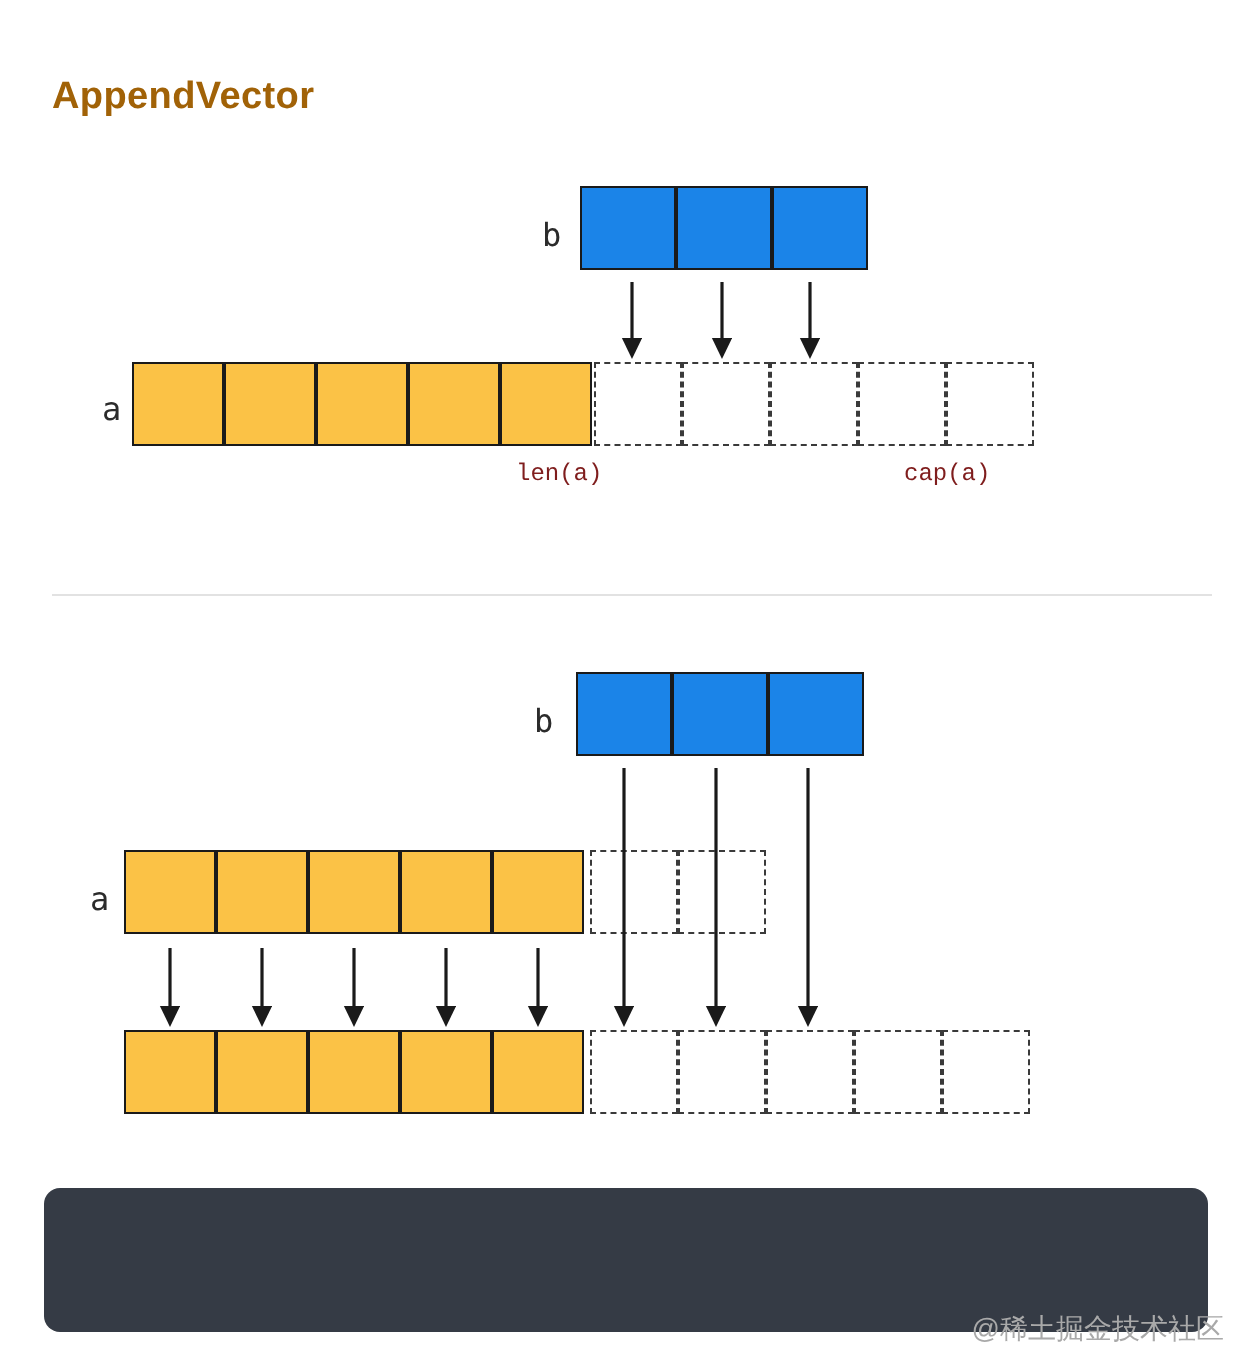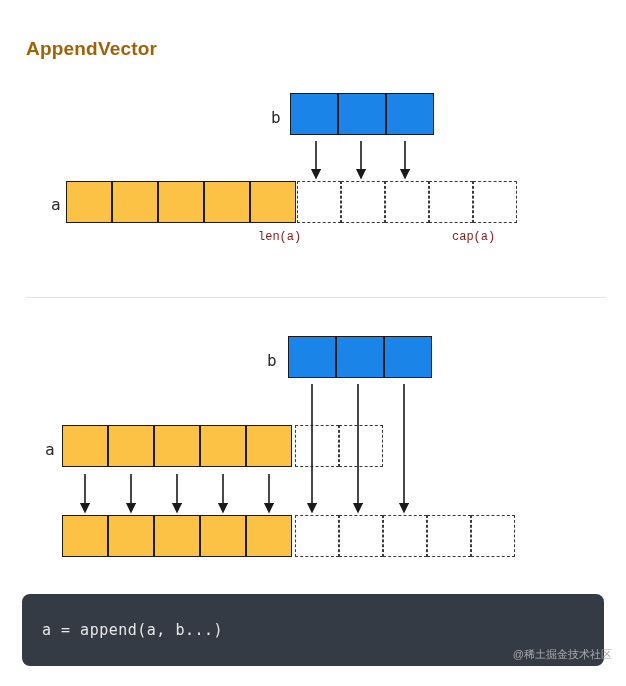--- a/index.html
+++ b/index.html
@@ -86,22 +86,22 @@
     left: 42px;
     top: 621px;
     font-family: "DejaVu Sans Mono", monospace;
     font-size: 15px;
     color: #e6e6e6;
     letter-spacing: 0.5px;
   }
   .watermark {
     position: absolute;
     right: 14px;
-    bottom: 24px;
-    font-size: 11px;
+    bottom: 12px;
+    font-size: 14px;
     color: #a9a9a9;
     font-family: "Liberation Sans", sans-serif;
   }
   svg.arrows {
     position: absolute;
     left: 0;
     top: 0;
     width: 626px;
     height: 686px;
     pointer-events: none;
@@ -186,16 +186,15 @@
 
       <line x1="85" y1="474" x2="85" y2="508"></line>
       <line x1="131" y1="474" x2="131" y2="508"></line>
       <line x1="177" y1="474" x2="177" y2="508"></line>
       <line x1="223" y1="474" x2="223" y2="508"></line>
       <line x1="269" y1="474" x2="269" y2="508"></line>
     </g>
   </svg>
 
   <div class="code-box"></div>
-  <div class="code-text">a = append(a, b...)</div>
 
   <div class="watermark">@稀土掘金技术社区</div>
 </div>
 
 </body></html>

